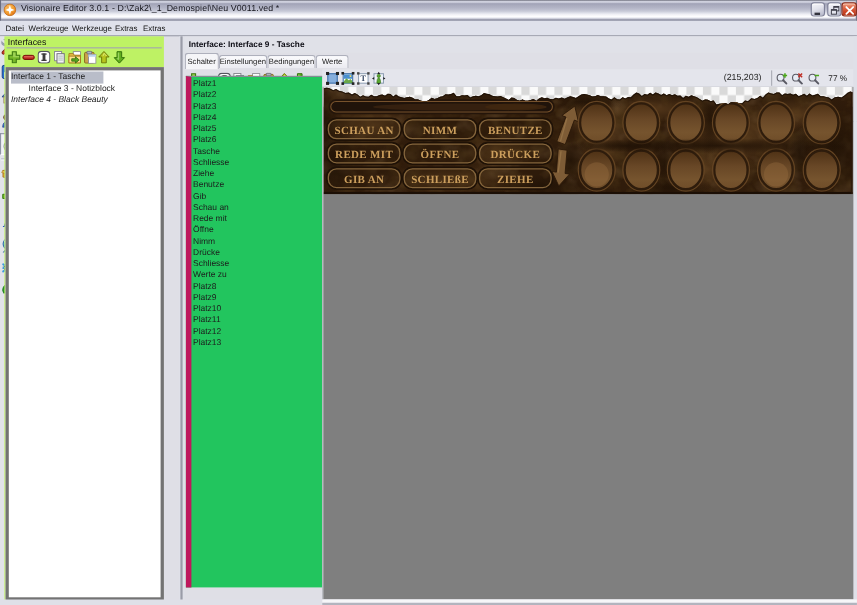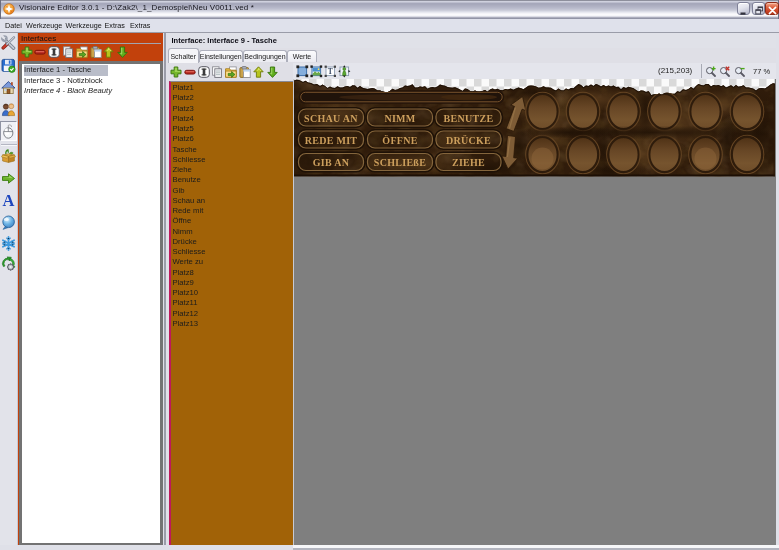--- a/index.html
+++ b/index.html
@@ -4,32 +4,32 @@
 *{margin:0;padding:0;box-sizing:border-box}
 html,body{width:779px;height:550px;overflow:hidden;font-family:"Liberation Sans",sans-serif;background:#dfdfe6}
 #win{position:absolute;left:0;top:0;width:779px;height:550px}
 #titlebar{position:absolute;left:0;top:0;width:779px;height:19px;
  background:linear-gradient(#8a8c9a 0px,#90929e 1px,#ccceda 1px,#d2d4e2 2px,#a8aabc 3px,#a4a6ba 4px,#aaacbe 5px,#b2b4c6 7px,#bec0d0 9px,#ccceda 10.5px,#dadce6 11.5px,#e8e9f0 12.5px,#f4f4f8 13.5px,#fdfdfe 15px,#eeeff4 16px,#c8c9d6 17px,#8e90a2 18px,#9598aa 19px);
  border-left:1px solid #6a6c7e;border-right:1px solid #6a6c7e}
 #title{position:absolute;left:18px;top:3.2px;font-size:8px;font-weight:normal;color:#15151d;letter-spacing:0.1px;white-space:nowrap}
 #menubar{position:absolute;left:0;top:19px;width:779px;height:13.5px;background:#dfe1eb;border-bottom:1px solid #9a9ca8}
 #menubar span{position:absolute;top:1.5px;font-size:7.2px;color:#111}
 #ltb{position:absolute;left:0;top:33px;width:18px;height:512px;background:#e2e3ea;border-right:1px solid #c6c8d2}
-#lpanel{position:absolute;left:18px;top:33px;width:145px;height:517px;background:#c2410c}
+#lpanel{position:absolute;left:4px;top:33px;width:145px;height:517px;background:#bef264}
 #llabel{position:absolute;left:3px;top:0.5px;font-size:8px;color:#111}
 #lline{position:absolute;left:2px;top:9.5px;width:141px;height:1px;background:#a2a4b0}
 #llist{position:absolute;left:1px;top:28px;width:143.5px;height:484.5px;background:#fff;border:3px solid #737373;font-size:7.7px;color:#1c1c1c;padding-top:1px}
 #vsplit{position:absolute;left:163px;top:33px;width:5px;height:517px;background:#dfe0e8}
 #vline{position:absolute;left:164.3px;top:33px;width:1.3px;height:517px;background:#9a9ca8}
 #rheader{position:absolute;left:168px;top:33px;width:611px;height:14.5px;background:#e0e1e8;font-size:7.5px;font-weight:bold;color:#0a0a12;padding:2.5px 0 0 3.5px}
 #tabrow{position:absolute;left:168px;top:47.5px;width:611px;height:15.5px}
 .tab{position:absolute;font-size:7px;color:#1a1a1a;text-align:center;border:1px solid #aeb0bc;border-bottom:none;border-radius:3px 3px 0 0}
 #tabline{position:absolute;left:168px;top:62.2px;width:611px;height:1px;background:#a8aab6}
 #mtbar{position:absolute;left:168.5px;top:63px;width:123px;height:18px}
-#mlist{position:absolute;left:168.5px;top:81px;width:124px;height:464.5px;background:#a16207;border-left:2px solid #be185d;border-top:1px solid #888a96;font-size:7.7px;color:#1c1c1c;padding:1px 0 0 2px}
+#mlist{position:absolute;left:168.5px;top:69px;width:124px;height:464.5px;background:#22c55e;border-left:5px solid #be185d;border-top:1px solid #888a96;font-size:7.7px;color:#1c1c1c;padding:1px 0 0 2px}
 #cvtb{position:absolute;left:293px;top:63px;width:483px;height:16px;background:#e4e5ec}
 #canvas{position:absolute;left:292.5px;top:79px;width:483.5px;height:466px;background:#7f7f7f;border-left:1px solid #c8cad2}
 #botstrip{position:absolute;left:0;top:545px;width:779px;height:5px;background:#dfe0e8}
 #botwhite{position:absolute;left:292.5px;top:545px;width:486.5px;height:3px;background:#f6f6f8;z-index:5}#botgray{position:absolute;left:292.5px;top:548px;width:486.5px;height:2px;background:#b2b4be;z-index:5}
 #rightedge{position:absolute;left:776px;top:33px;width:3px;height:517px;background:#dfe0e8}
 .cvicon{position:absolute;top:2px}
 </style></head><body>
 <div id="win">
 
 <div id="titlebar">
@@ -206,21 +206,21 @@
           <path d="M5.5 1.9l3 3.1H7.1 l0 0" fill="#dce66a"></path>
           <path d="M4.1 5.1L5.5 1.9l0.9 0.9-1.6 2.3z" fill="#e2ec80" opacity="0.9"></path>
         </svg>
 <svg style="position:absolute;left:99.1px;top:13px" width="12" height="12" viewBox="0 0 12 12">
           <path d="M5.5 11.4l-4.7-5h2.6V1h4.2v5.4h2.6z" fill="#61ae1e" stroke="#34720a" stroke-width="0.9"></path>
           <path d="M4.1 1.7h1.2v5.9l-0.7 1.2-1.7-1.9h1.2z" fill="#a2d86a" opacity="0.85"></path>
         </svg>
 </div>
 <div id="llist">
         <div style="position:relative;height:10.5px;line-height:10.5px;padding-left:2px;"><span style="display:inline-block;background:#b9bdc9;width:84px;height:10.5px;white-space:nowrap">Interface 1 - Tasche</span></div>
-<div style="position:relative;height:10.5px;line-height:10.5px;padding-left:2px;"><span style="display:inline-block;height:10.5px;white-space:nowrap">Interface 3 - Notizblock</span></div>
+<div style="position:relative;height:10.5px;line-height:10.5px;padding-left:18px;"><span style="display:inline-block;height:10.5px;white-space:nowrap">Interface 3 - Notizblock</span></div>
 <div style="position:relative;height:10.5px;line-height:10.5px;padding-left:2px;font-style:italic;"><span style="display:inline-block;height:10.5px;white-space:nowrap">Interface 4 - Black Beauty</span></div>
       </div>
 </div>
 <div id="vsplit"></div>
     <div id="vline"></div>
 <div id="rheader">Interface: Interface 9 - Tasche</div>
 <div id="tabrow">
 <div id="tabline"></div>
 <div class="tab" style="left:0px;top:0px;width:30.5px;height:15.5px;background:#f5f5f8;line-height:15px;z-index:3">Schalter</div>
 <div class="tab" style="left:30.5px;top:2.5px;width:44.5px;height:12.2px;background:linear-gradient(#fbfbfd,#ebebf1);line-height:12px">Einstellungen</div>

